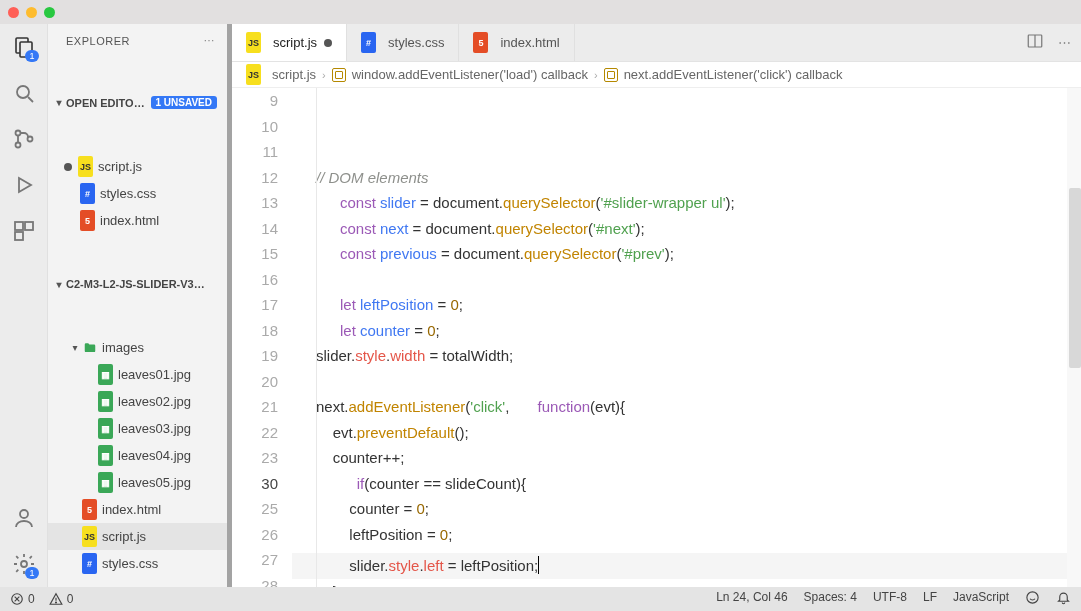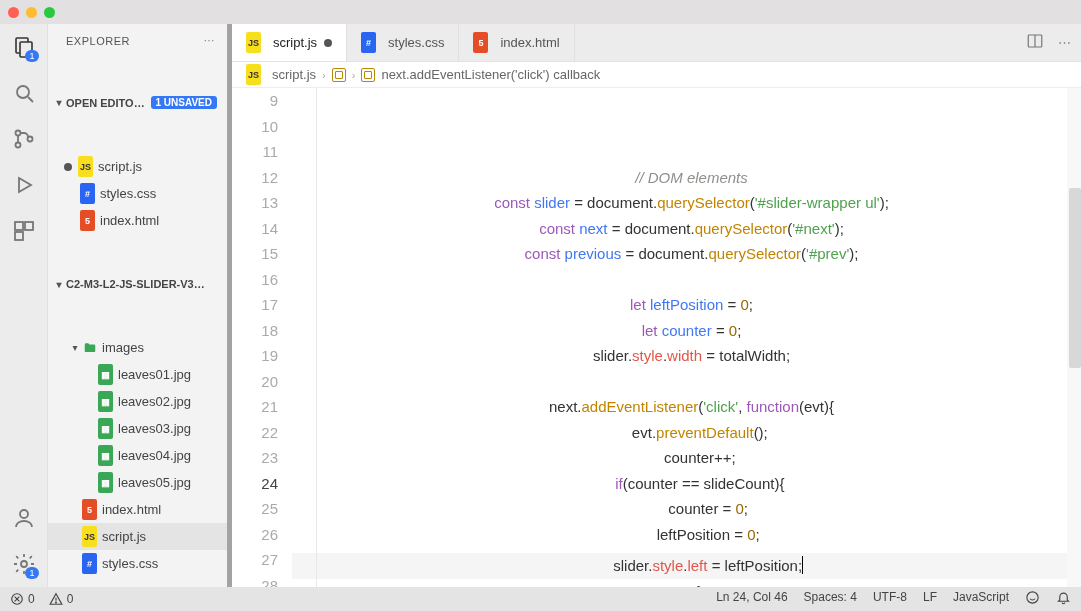--- a/index.html
+++ b/index.html
@@ -60,26 +60,26 @@
 .bc-sep { color: #aaa; font-size: 11px; }
 .bc-icon { width: 14px; height: 14px; border: 1.2px solid #b58900; border-radius: 2px; display: inline-block; position: relative; }
 .bc-icon::after { content: ""; position: absolute; inset: 2px; border: 1px solid #b58900; border-radius: 1px; }
 
 
 .code-wrap { flex: 1; display: flex; font-family: Menlo, Consolas, monospace; font-size: 15px; line-height: 25.5px; position: relative; overflow: hidden; }
 .gutter { width: 60px; text-align: right; color: #aaa; padding-right: 14px; user-select: none; background: #fff; }
 .gutter .ln { height: 25.5px; }
 .gutter .ln.active { color: #444; font-weight: 500; }
 .code { flex: 1; white-space: pre; color: #333; position: relative; }
-.code .line { height: 25.5px; padding-left: 24px; text-align: center; }
+.code .line { height: 25.5px; padding-left: 24px; }
 .code .line.hl { background: #f5f5f5; margin-top: 6px; }
 .indent-guide { border-left: 1px solid #e8e8e8; position: absolute; top: 0; bottom: 0; }
 
 .tok-cmt { color: #8e908c; font-style: italic; }
-.tok-kw { color: #9b59b6; }
+.tok-kw { color: #9b59b6; padding-left: 24px; }
 .tok-var { color: #4078f2; }
 .tok-fn { color: #c18401; }
 .tok-str { color: #50a14f; }
 .tok-prop { color: #e45649; }
 .tok-num { color: #986801; }
 .tok-op { color: #333; }
 
 .cursor { display: inline-block; width: 1px; height: 18px; background: #000; vertical-align: text-bottom; }
 
 
@@ -289,20 +289,21 @@
           </span>
           <span>⋯</span>
         </div>
       </div>
 
       <div class="breadcrumb">
         <span class="fi js-i">JS</span>
         <span>script.js</span>
         <span class="bc-sep">›</span>
         <span class="bc-icon"></span>
+        <span>window.addEventListener('load') callback</span>
         <span class="bc-sep">›</span>
         <span class="bc-icon"></span>
         <span>next.addEventListener('click') callback</span>
       </div>
 
       <div class="code-wrap">
         <div class="gutter" id="gutter">
             <div class="ln ">9</div>
             <div class="ln ">10</div>
             <div class="ln ">11</div>
@@ -311,21 +312,21 @@
             <div class="ln ">14</div>
             <div class="ln ">15</div>
             <div class="ln ">16</div>
             <div class="ln ">17</div>
             <div class="ln ">18</div>
             <div class="ln ">19</div>
             <div class="ln ">20</div>
             <div class="ln ">21</div>
             <div class="ln ">22</div>
             <div class="ln ">23</div>
-            <div class="ln active">24</div>
+            <div class="ln active">30</div>
             <div class="ln ">25</div>
             <div class="ln ">26</div>
             <div class="ln ">27</div>
             <div class="ln ">28</div>
           </div>
         <div class="code" id="code">
           <div class="indent-guide" style="left:24px;"></div>
         <div class="line "><span class="tok-cmt">// DOM elements</span></div><div class="line "><span class="tok-kw">const</span> <span class="tok-var">slider</span> <span class="tok-op">=</span> document.<span class="tok-fn">querySelector</span>(<span class="tok-str">'#slider-wrapper ul'</span>);</div><div class="line "><span class="tok-kw">const</span> <span class="tok-var">next</span> <span class="tok-op">=</span> document.<span class="tok-fn">querySelector</span>(<span class="tok-str">'#next'</span>);</div><div class="line "><span class="tok-kw">const</span> <span class="tok-var">previous</span> <span class="tok-op">=</span> document.<span class="tok-fn">querySelector</span>(<span class="tok-str">'#prev'</span>);</div><div class="line "></div><div class="line "><span class="tok-kw">let</span> <span class="tok-var">leftPosition</span> <span class="tok-op">=</span> <span class="tok-num">0</span>;</div><div class="line "><span class="tok-kw">let</span> <span class="tok-var">counter</span> <span class="tok-op">=</span> <span class="tok-num">0</span>;</div><div class="line ">slider.<span class="tok-prop">style</span>.<span class="tok-prop">width</span> <span class="tok-op">=</span> totalWidth;</div><div class="line "></div><div class="line ">next.<span class="tok-fn">addEventListener</span>(<span class="tok-str">'click'</span>, <span class="tok-kw">function</span>(evt){</div><div class="line ">    evt.<span class="tok-fn">preventDefault</span>();</div><div class="line ">    counter++;</div><div class="line ">    <span class="tok-kw">if</span>(counter <span class="tok-op">==</span> slideCount){</div><div class="line ">        counter <span class="tok-op">=</span> <span class="tok-num">0</span>;</div><div class="line ">        leftPosition <span class="tok-op">=</span> <span class="tok-num">0</span>;</div><div class="line hl">        slider.<span class="tok-prop">style</span>.<span class="tok-prop">left</span> <span class="tok-op">=</span> leftPosition;<span class="cursor"></span></div><div class="line ">    }</div></div>
         <div class="minimap">
           <div class="scroll-thumb"></div>

